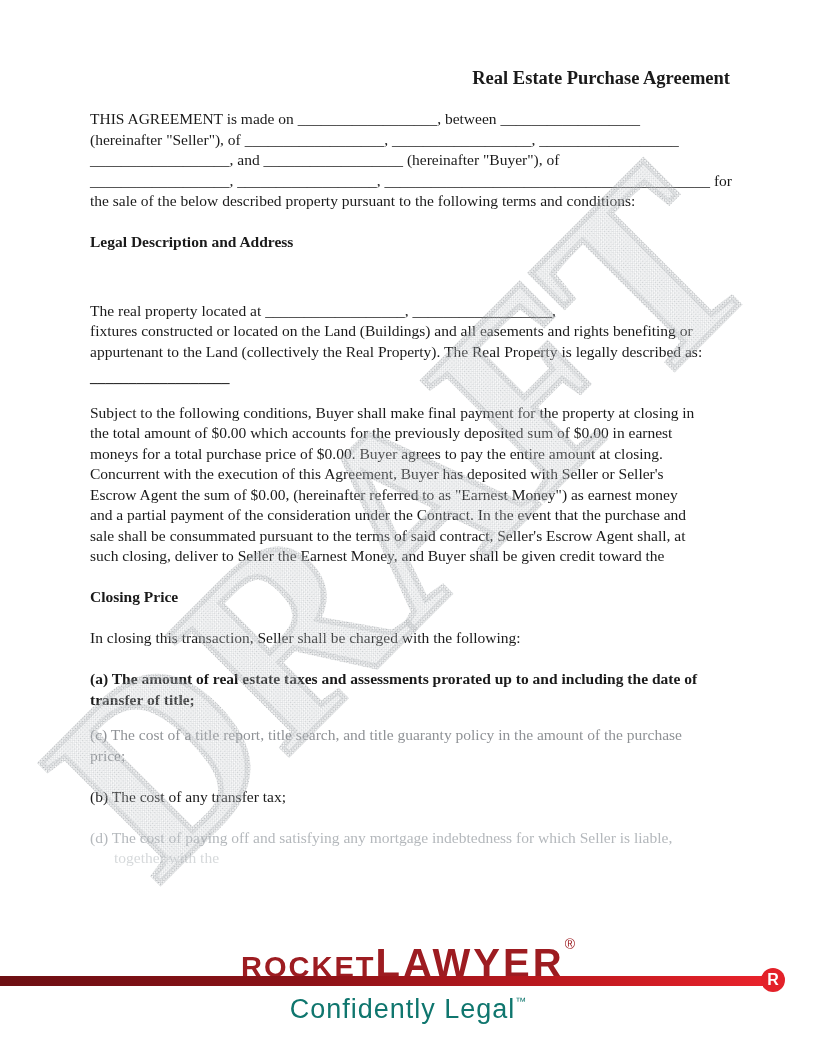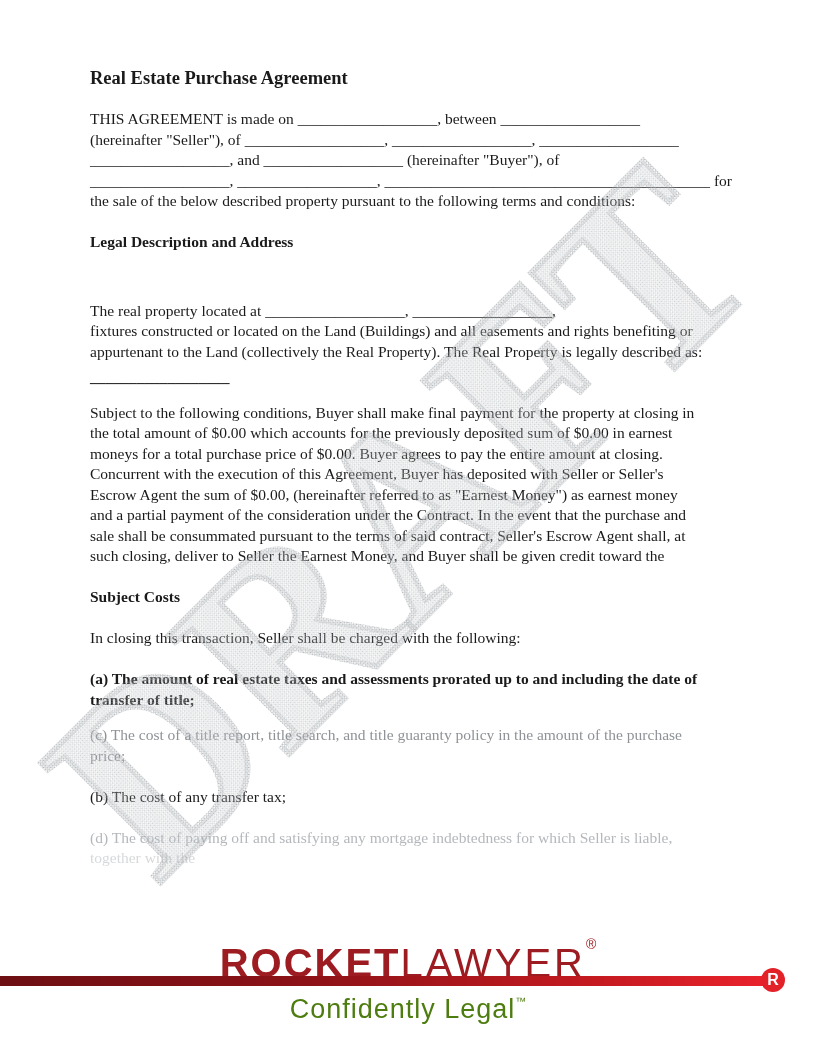--- a/index.html
+++ b/index.html
@@ -6,54 +6,54 @@
   .page {
     position:relative; width:816px; height:1056px; background:#ffffff;
     overflow:hidden; font-family:"Liberation Serif", serif; color:#1a1a1a;
   }
   
   .doc {
     position:absolute; left:90px; top:68px; width:640px; z-index:1;
     font-size:15.5px; line-height:20.5px;
   }
   .title {
-    text-align:left; font-weight:bold; font-size:18.5px; line-height:20.5px;
+    text-align:right; font-weight:bold; font-size:18.5px; line-height:20.5px;
     margin:0 0 20.5px 0;
   }
   .para { margin:0 0 20.5px 0; }
   .para.tight { margin-bottom:5px;margin-top:48px; }
   .para.after-blank { margin-bottom:15px;font-weight:bold; }
   .heading { font-weight:bold; margin:0 0 20.5px 0; }
   .ln { white-space:pre; }
   .c-gray  { color:#8f9296; }
   .c-fade1 { color:#b4b8bc; }
-  .c-fade2 { color:#d6d9db; }
+  .c-fade2 { color:#d6d9db;margin-left:24px; }
   
   .watermark { position:absolute; left:0; top:0; z-index:2; pointer-events:none; }
   
   .footer { position:absolute; left:0; top:0; width:816px; height:1056px; z-index:3; pointer-events:none; }
   .logo {
     position:absolute; top:924px; left:0; width:100%; text-align:center;
     font-family:"Liberation Sans", sans-serif; color:#9d1c21; line-height:40px; white-space:nowrap;
   }
-  .logo-bold  { font-size:40px; font-weight:700; letter-spacing:2px; }
-  .logo-light { font-size:40px; font-weight:400; letter-spacing:3px; }
+  .logo-bold  { font-size:29px; font-weight:700; letter-spacing:2px; }
+  .logo-light { font-size:40px; font-weight:700; letter-spacing:3px; }
   .logo-reg   { font-size:14px; vertical-align:28px; letter-spacing:0; }
   .brand-bar {
     position:absolute; top:976px; left:0; width:763px; height:10px;
     background:linear-gradient(to right, #6d0f13 0%, #8c1217 40%, #c41a20 78%, #e8222b 100%);
   }
   .brand-badge {
     position:absolute; top:968px; left:761px; width:24px; height:24px; border-radius:50%;
     background:#e32129; color:#ffffff; font-family:"Liberation Sans", sans-serif;
     font-weight:bold; font-size:16px; line-height:24px; text-align:center;
   }
   .tagline {
     position:absolute; top:994px; left:0; width:100%; text-align:center;
-    font-family:"Liberation Sans", sans-serif; font-size:27px; color:#4d7c0f;
+    font-family:"Liberation Sans", sans-serif; font-size:27px; color:#0f766e;
     letter-spacing:1px; white-space:nowrap;
   }
   .tm { font-size:11px; vertical-align:13px; letter-spacing:0; }
 </style>
 </head>
 <body>
 
 <div class="page">
 
   <div class="doc">
@@ -85,21 +85,21 @@
       <div class="ln">Subject to the following conditions, Buyer shall make final payment for the property at closing in</div>
       <div class="ln">the total amount of $0.00 which accounts for the previously deposited sum of $0.00 in earnest</div>
       <div class="ln">moneys for a total purchase price of $0.00. Buyer agrees to pay the entire amount at closing.</div>
       <div class="ln">Concurrent with the execution of this Agreement, Buyer has deposited with Seller or Seller's</div>
       <div class="ln">Escrow Agent the sum of $0.00, (hereinafter referred to as "Earnest Money") as earnest money</div>
       <div class="ln">and a partial payment of the consideration under the Contract. In the event that the purchase and</div>
       <div class="ln">sale shall be consummated pursuant to the terms of said contract, Seller's Escrow Agent shall, at</div>
       <div class="ln">such closing, deliver to Seller the Earnest Money, and Buyer shall be given credit toward the</div>
     </div>
 
-    <div class="heading">Subject Costs</div>
+    <div class="heading">Closing Price</div>
 
     <div class="para">
       <div class="ln">In closing this transaction, Seller shall be charged with the following:</div>
     </div>
 
     <div class="para after-blank">
       <div class="ln">(a) The amount of real estate taxes and assessments prorated up to and including the date of</div>
       <div class="ln">transfer of title;</div>
     </div>
 

